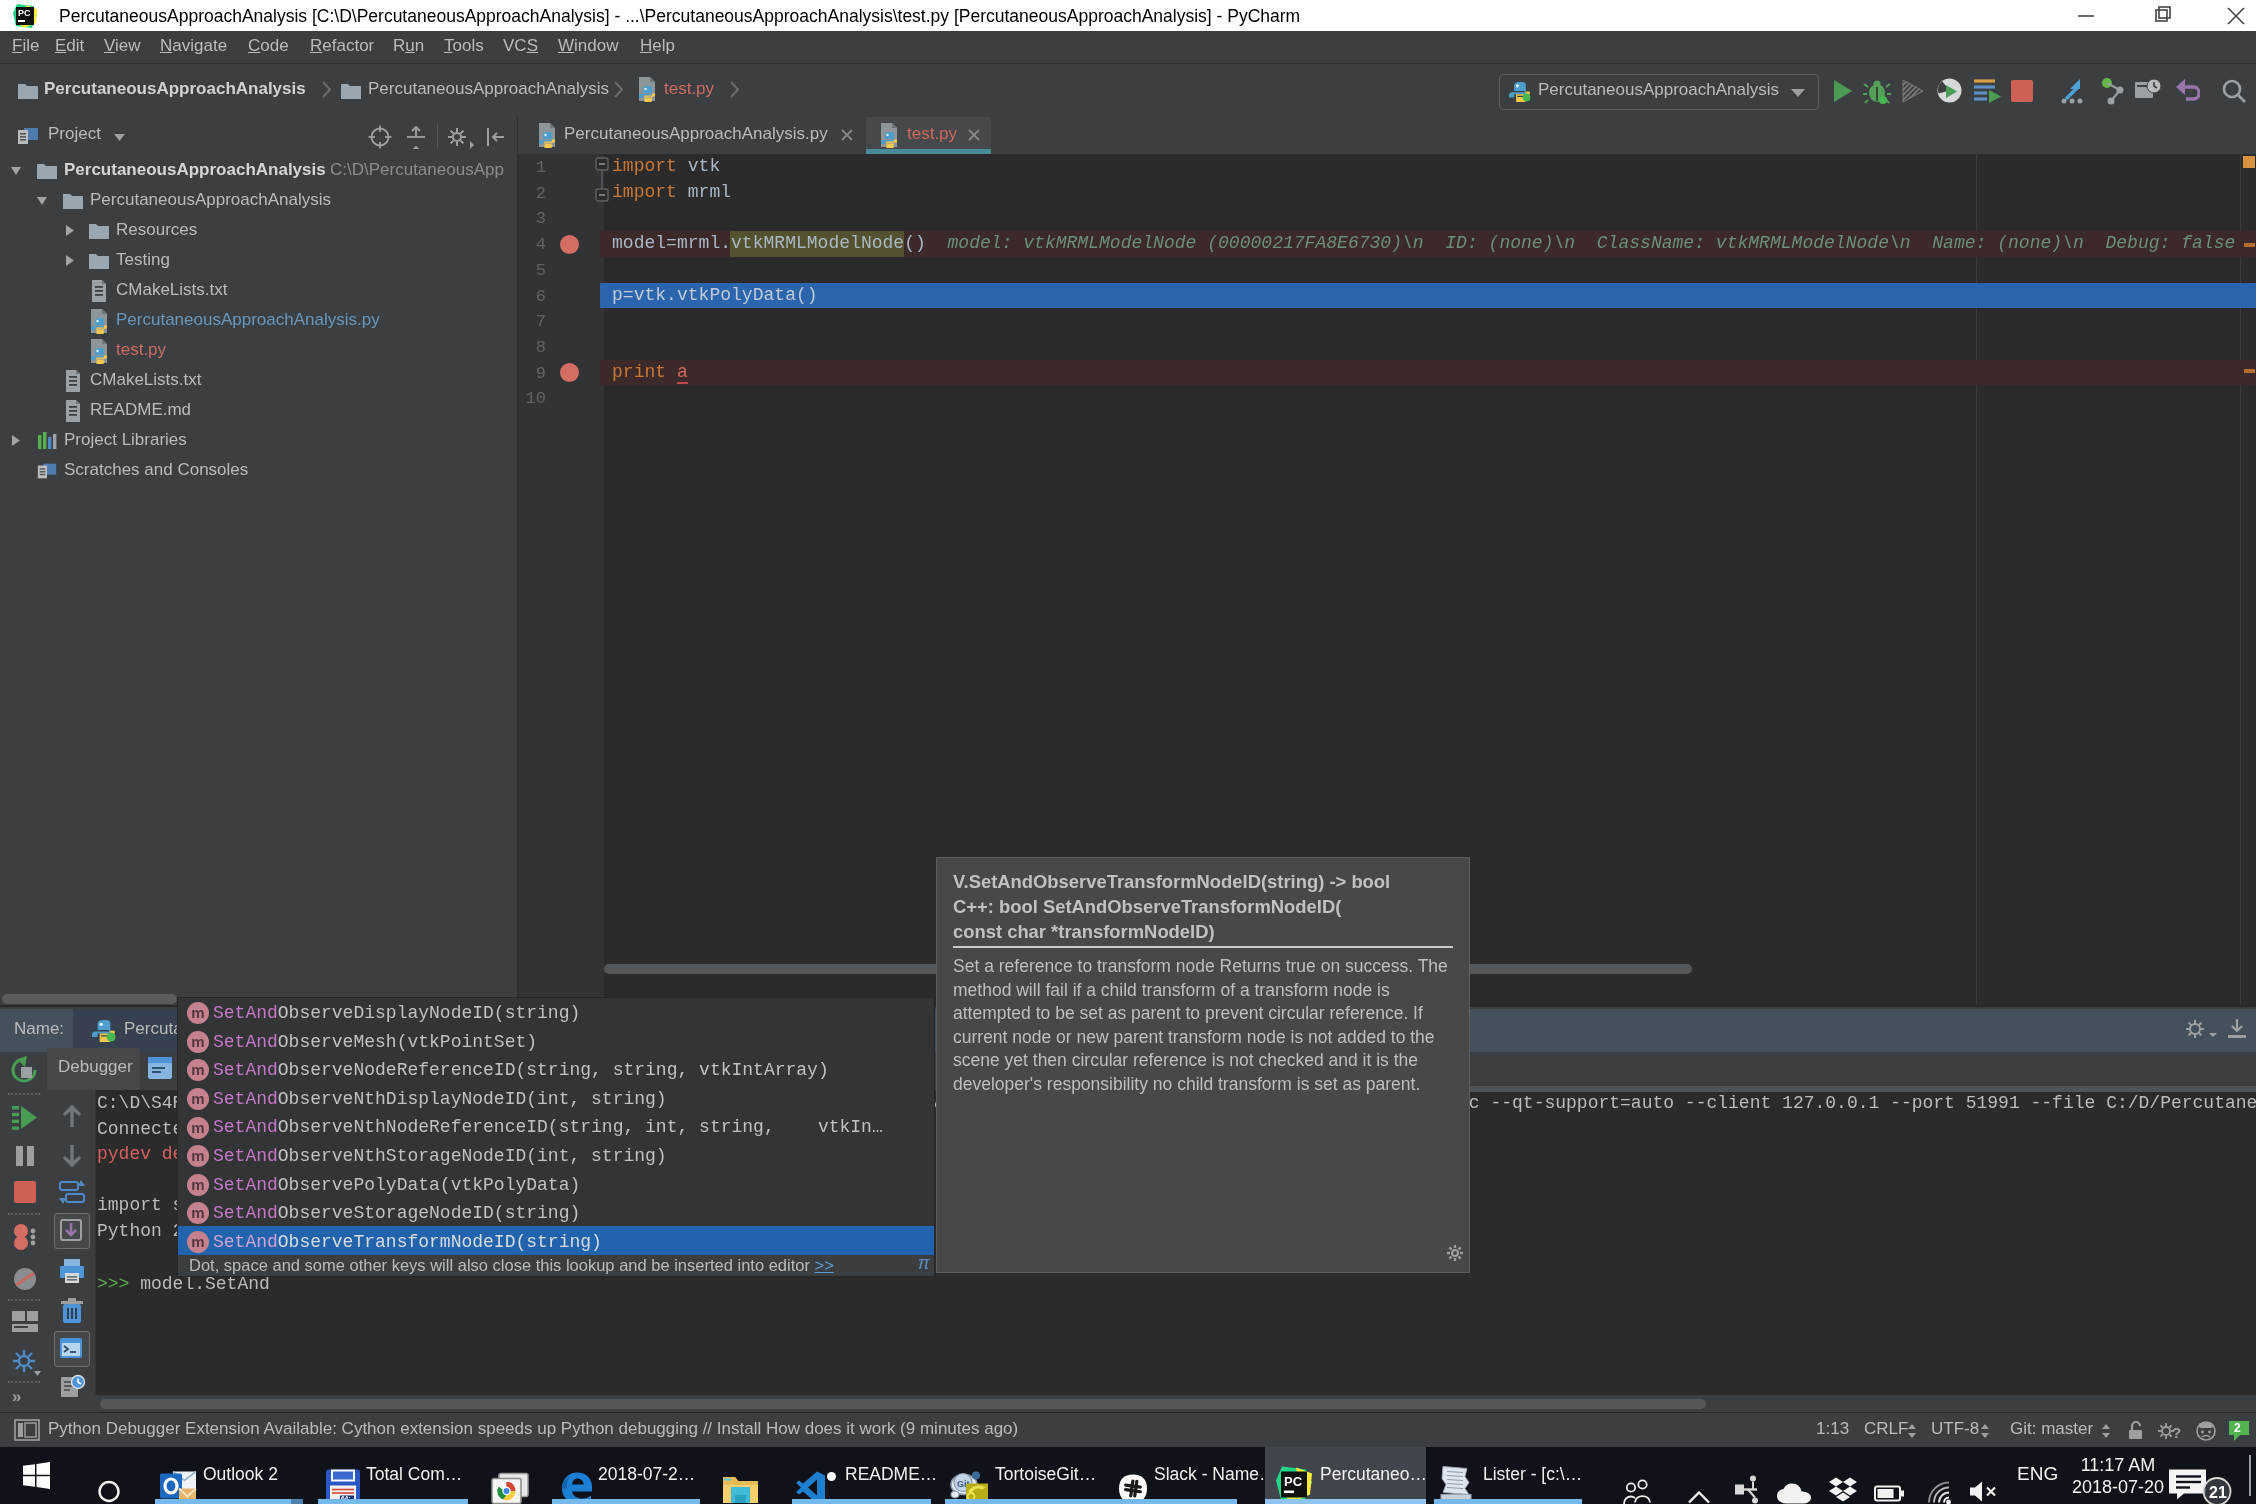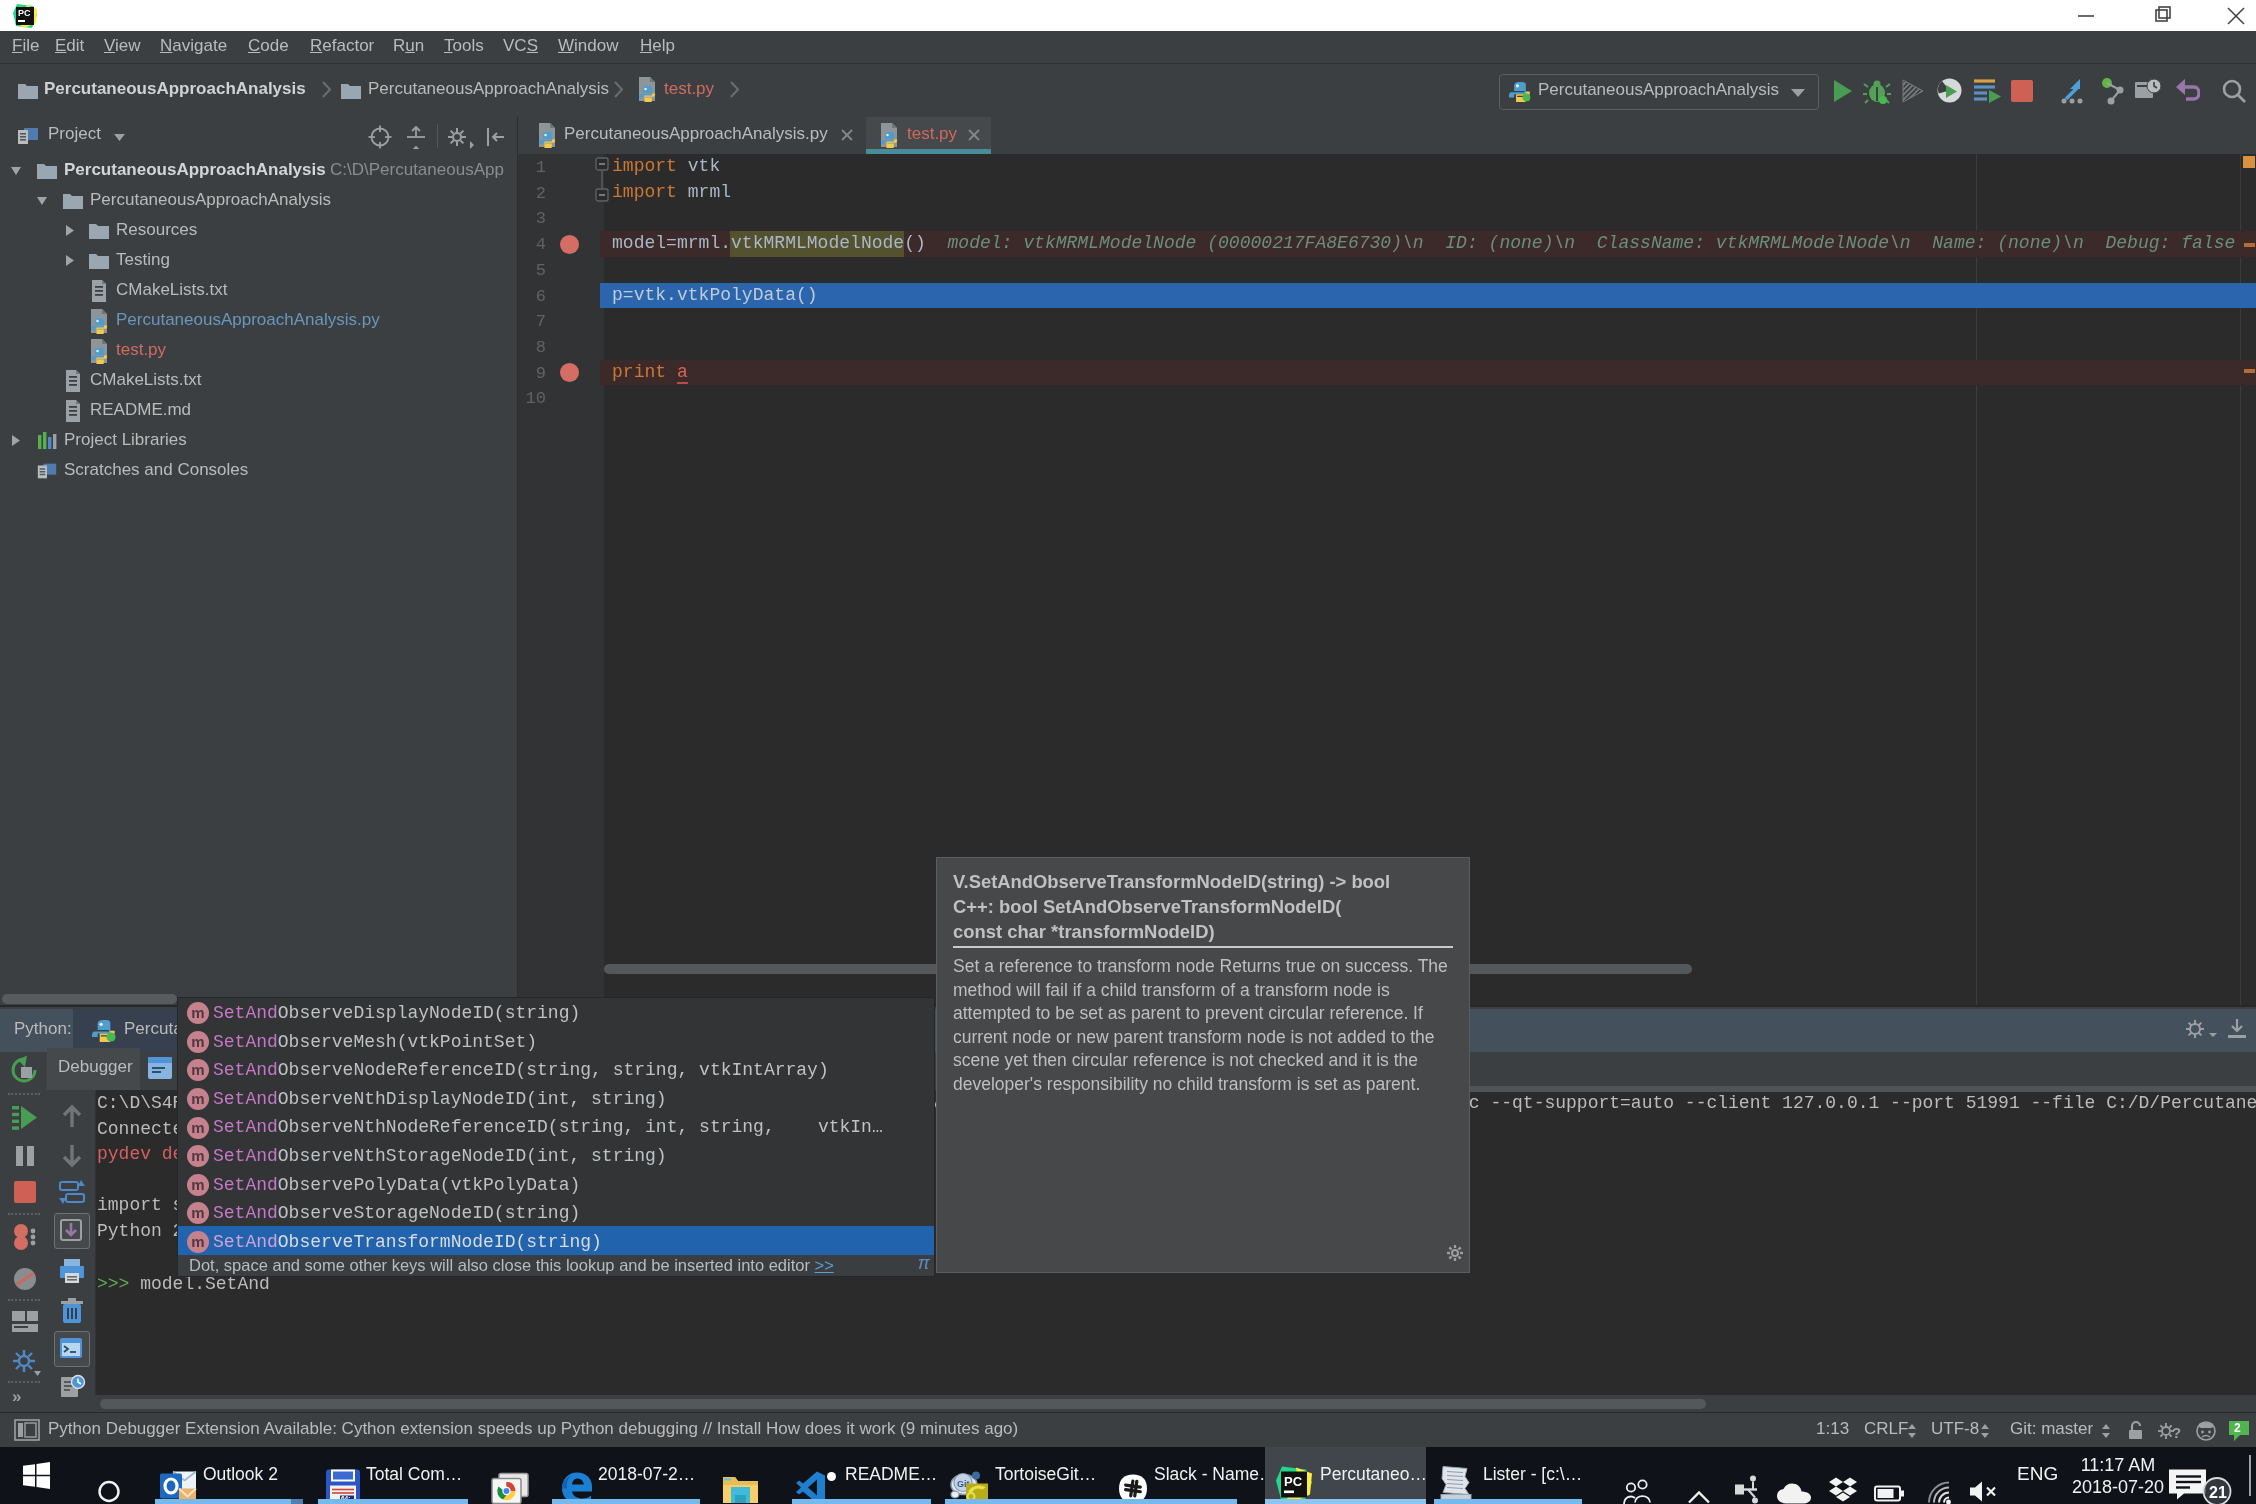--- a/index.html
+++ b/index.html
@@ -69,20 +69,21 @@
   </defs>
 </svg>
 <div class="abs" id="titlebar">
   <svg class="abs" style="left:12px;top:3px" width="26" height="26" viewBox="0 0 26 26">
     <polygon points="5,1 21,3 25,12 20,25 4,23 1,10" fill="#21d789"></polygon>
     <polygon points="14,2 25,6 24,20 12,25 8,22 16,13" fill="#fcee39"></polygon>
     <rect x="4" y="4" width="18" height="18" fill="#111111"></rect>
     <text x="6" y="13" font-size="9" font-weight="bold" fill="#ffffff" font-family="Liberation Sans">PC</text>
     <rect x="6" y="17" width="7" height="2" fill="#ffffff"></rect>
   </svg>
+  <div class="ttl">PercutaneousApproachAnalysis [C:\D\PercutaneousApproachAnalysis] - ...\PercutaneousApproachAnalysis\test.py [PercutaneousApproachAnalysis] - PyCharm</div>
   <svg class="abs" style="left:2070px;top:0" width="186" height="31" viewBox="0 0 186 31">
     <g stroke="#444444" stroke-width="1.6" fill="none">
       <line x1="8" y1="16" x2="24" y2="16"></line>
       <rect x="86" y="10" width="11" height="11"></rect>
       <rect x="89" y="7" width="11" height="11"></rect>
       <line x1="158" y1="8" x2="174" y2="24"></line>
           <line x1="174" y1="8" x2="158" y2="24"></line>
     </g>
   </svg>
 </div>
@@ -409,21 +410,21 @@
   <div class="abs" style="left:1725px;top:39px;width:12px;height:12px;background:#d89240"></div>
   <div class="abs" style="left:1726px;top:126px;width:11px;height:4px;background:#b66d33"></div>
   <div class="abs" style="left:1726px;top:252px;width:11px;height:4px;background:#b66d33"></div>
 
   <div class="abs" style="left:86px;top:847px;width:1088px;height:10px;background:#55585a;border-radius:5px;"></div>
 </div>
 <div class="abs" id="debugpanel">
 
   <div class="abs" style="left:0;top:2px;width:2256px;height:43px;background:#45505d"></div>
   <div class="abs" style="left:73px;top:2px;width:350px;height:43px;background:#36404e"></div>
-  <div class="abs" style="left:14px;top:12px;font-size:17px;color:#bbbbbb">Python:</div>
+  <div class="abs" style="left:14px;top:12px;font-size:17px;color:#bbbbbb">Name:</div>
   <svg class="abs" style="left:92px;top:11px" width="24" height="24" viewBox="0 0 17 16">
         <use href="#sym-pylogo"></use>
         <circle cx="13.5" cy="13" r="3.2" fill="#47b950"></circle>
       </svg>
   <div class="abs" style="left:124px;top:12px;font-size:17px;color:#bbbbbb">PercutaneousApproachAnalysis</div>
   <svg class="abs" style="left:2183px;top:10px" width="34" height="26" viewBox="0 0 34 26">
     <circle cx="12" cy="12" r="5" fill="none" stroke="#9da0a2" stroke-width="2"></circle>
     <g stroke="#9da0a2" stroke-width="2">
           <line x1="12" y1="3" x2="12" y2="7"></line>
           <line x1="12" y1="17" x2="12" y2="21"></line>

